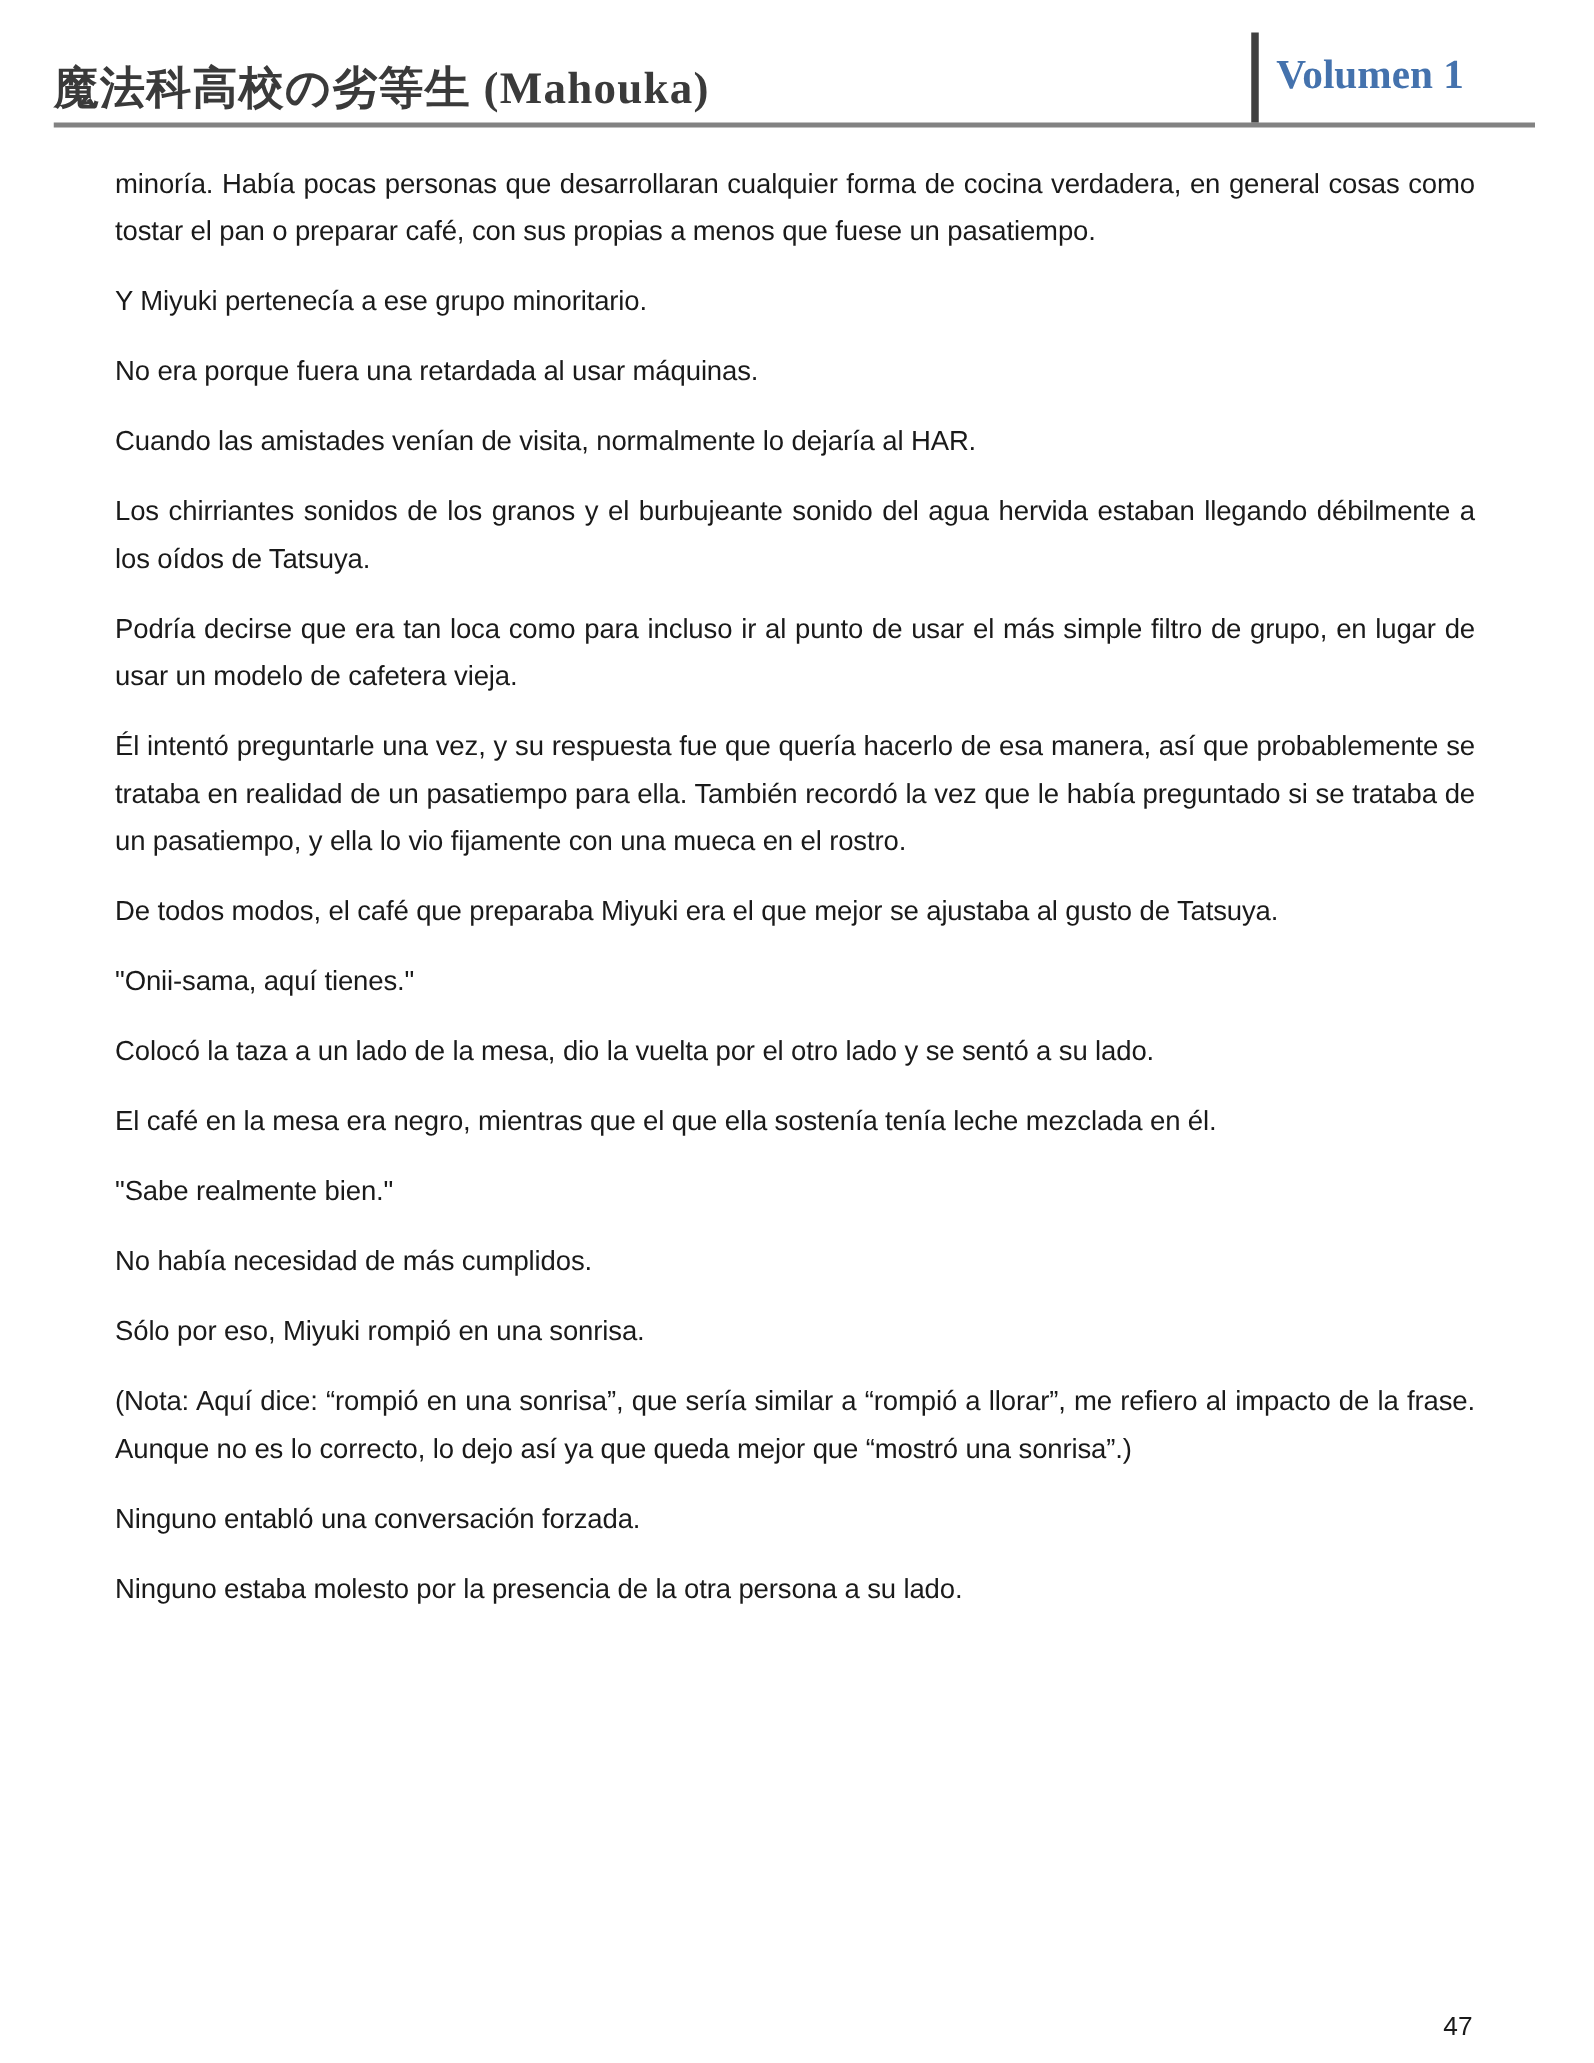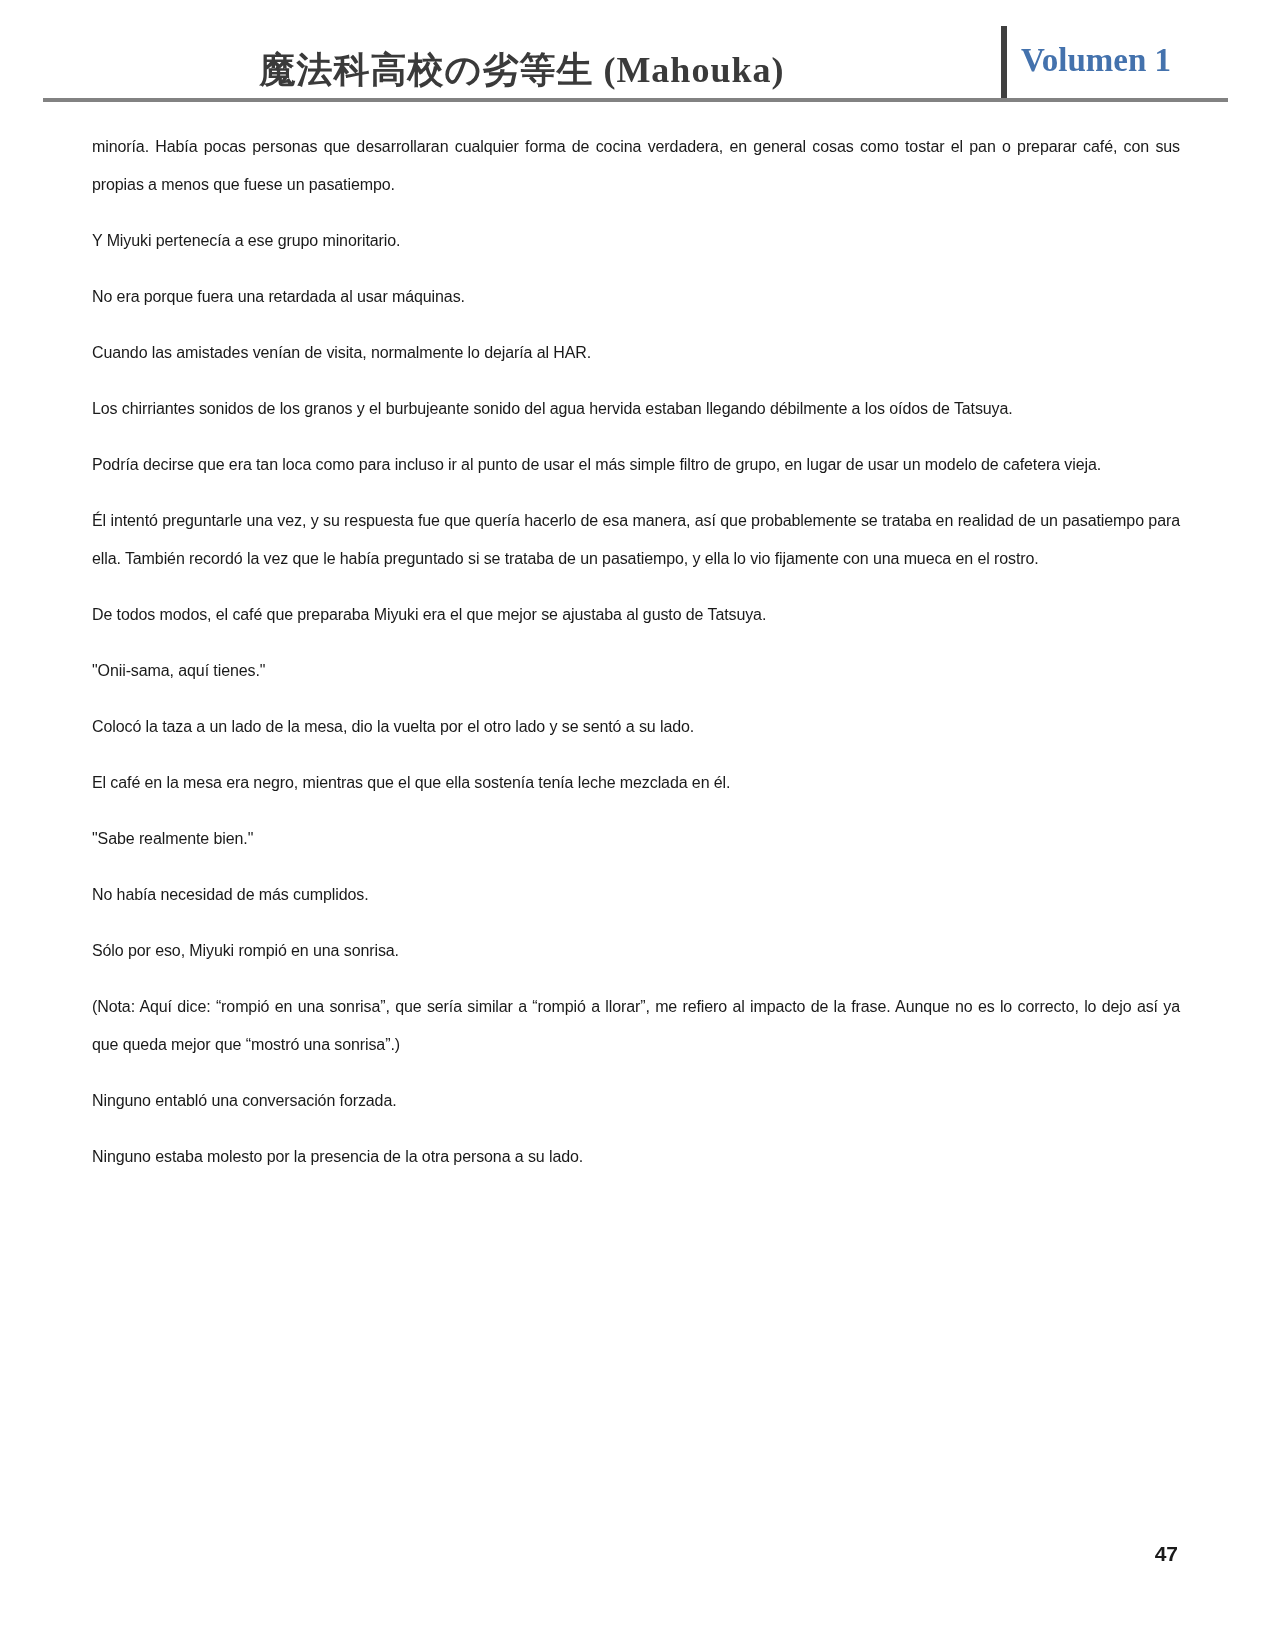--- a/index.html
+++ b/index.html
@@ -17,21 +17,20 @@
   }
   
   .header {
     display: flex;
     align-items: flex-end;
     margin: 26px 47px 0 43px;
     border-bottom: 4px solid #828282;
   }
   .header-left {
     flex: 0 0 958px;
-    text-align: center;
     padding-bottom: 10px;
   }
   .page-title {
     font-family: "Liberation Serif", serif;
     font-weight: 700;
     font-size: 36px;
     line-height: 1;
     color: #3a3a3a;
     letter-spacing: 1px;
     white-space: nowrap;
@@ -48,33 +47,32 @@
     line-height: 1.1;
     color: #4472AD;
     white-space: nowrap;
   }
   
   .content {
     padding: 26px 95px 0 92px;
   }
   .para {
     margin: 0 0 18px 0;
-    font-size: 16px;
+    font-size: 22px;
     line-height: 38px;
     text-align: justify;
     letter-spacing: -0.1px;
   }
   
   .page-number {
     position: absolute;
-    top: 1542px;
+    top: 1610px;
     right: 97px;
     font-size: 21px;
     color: #1a1a1a;
-    font-weight: bold;
   }
 </style>
 </head>
 <body>
 
 <div class="header">
   <div class="header-left">
     <span class="page-title">魔法科高校の劣等生 (Mahouka)</span>
   </div>
   <div class="header-divider-cell">

